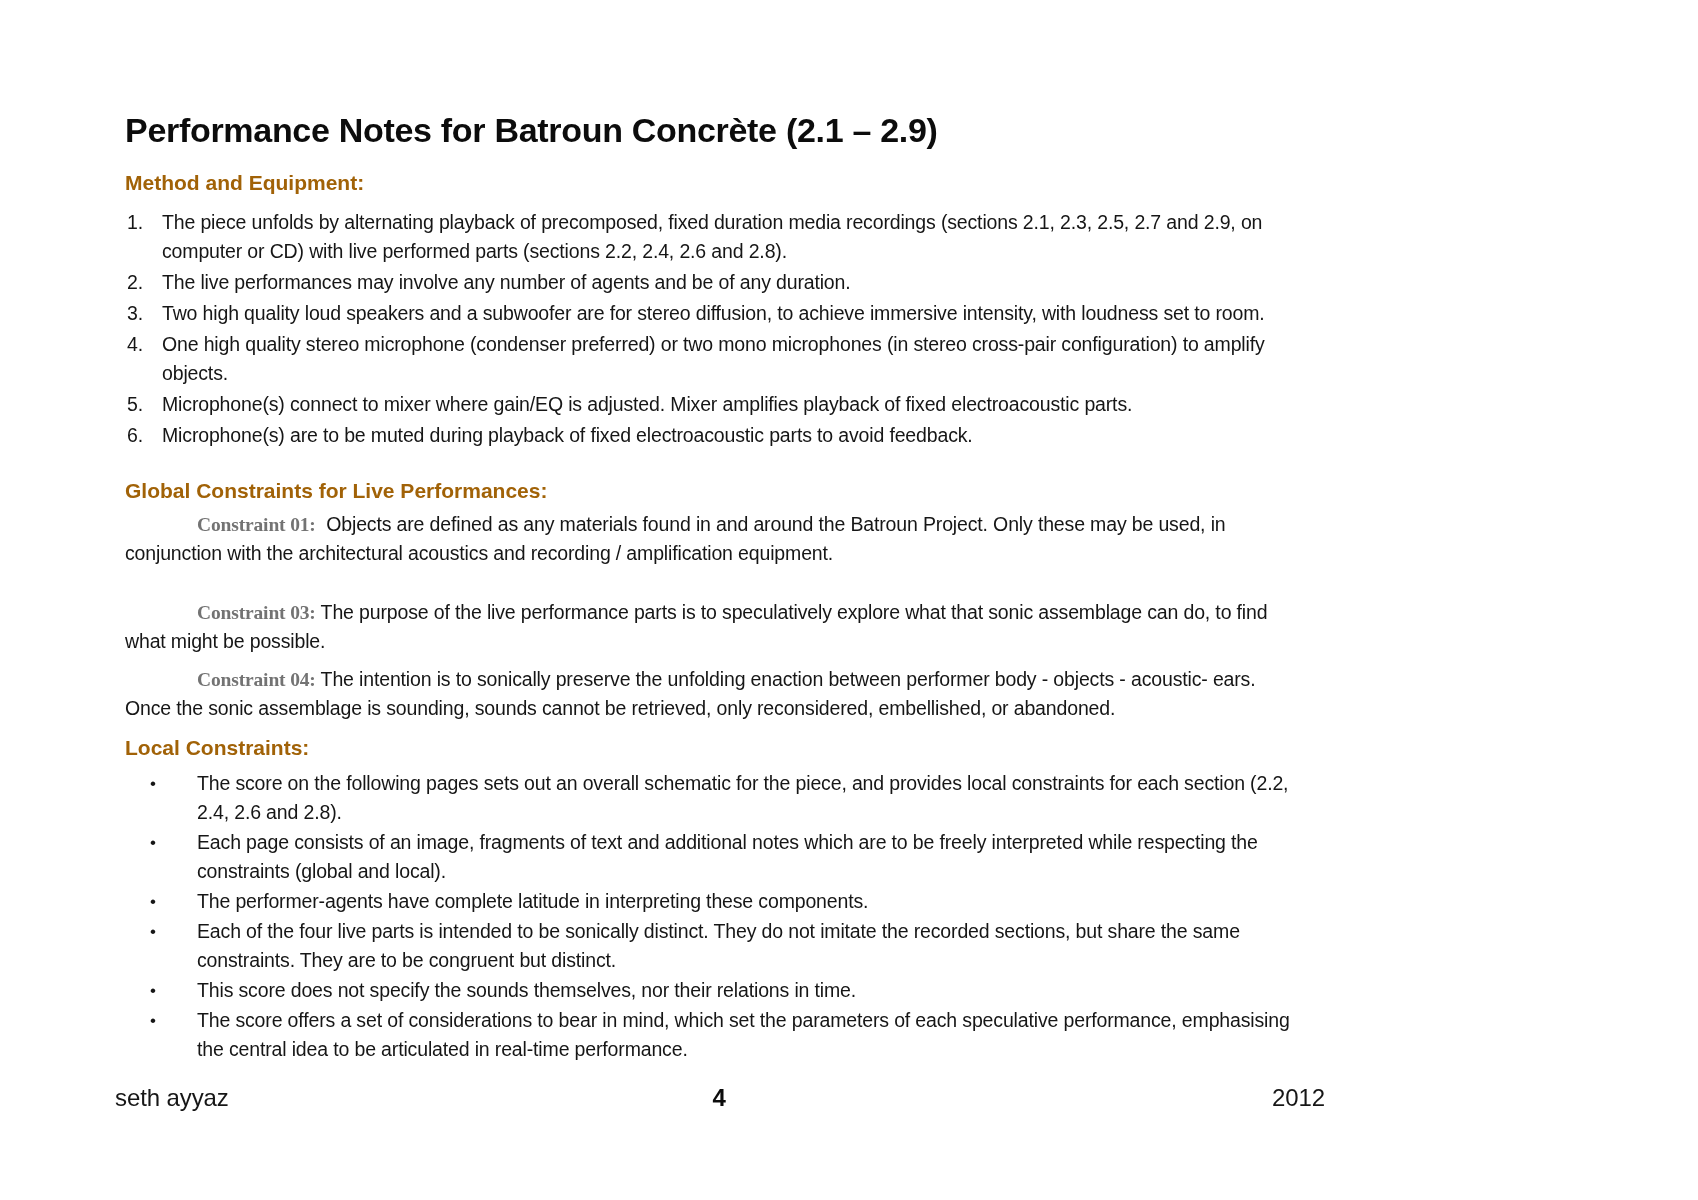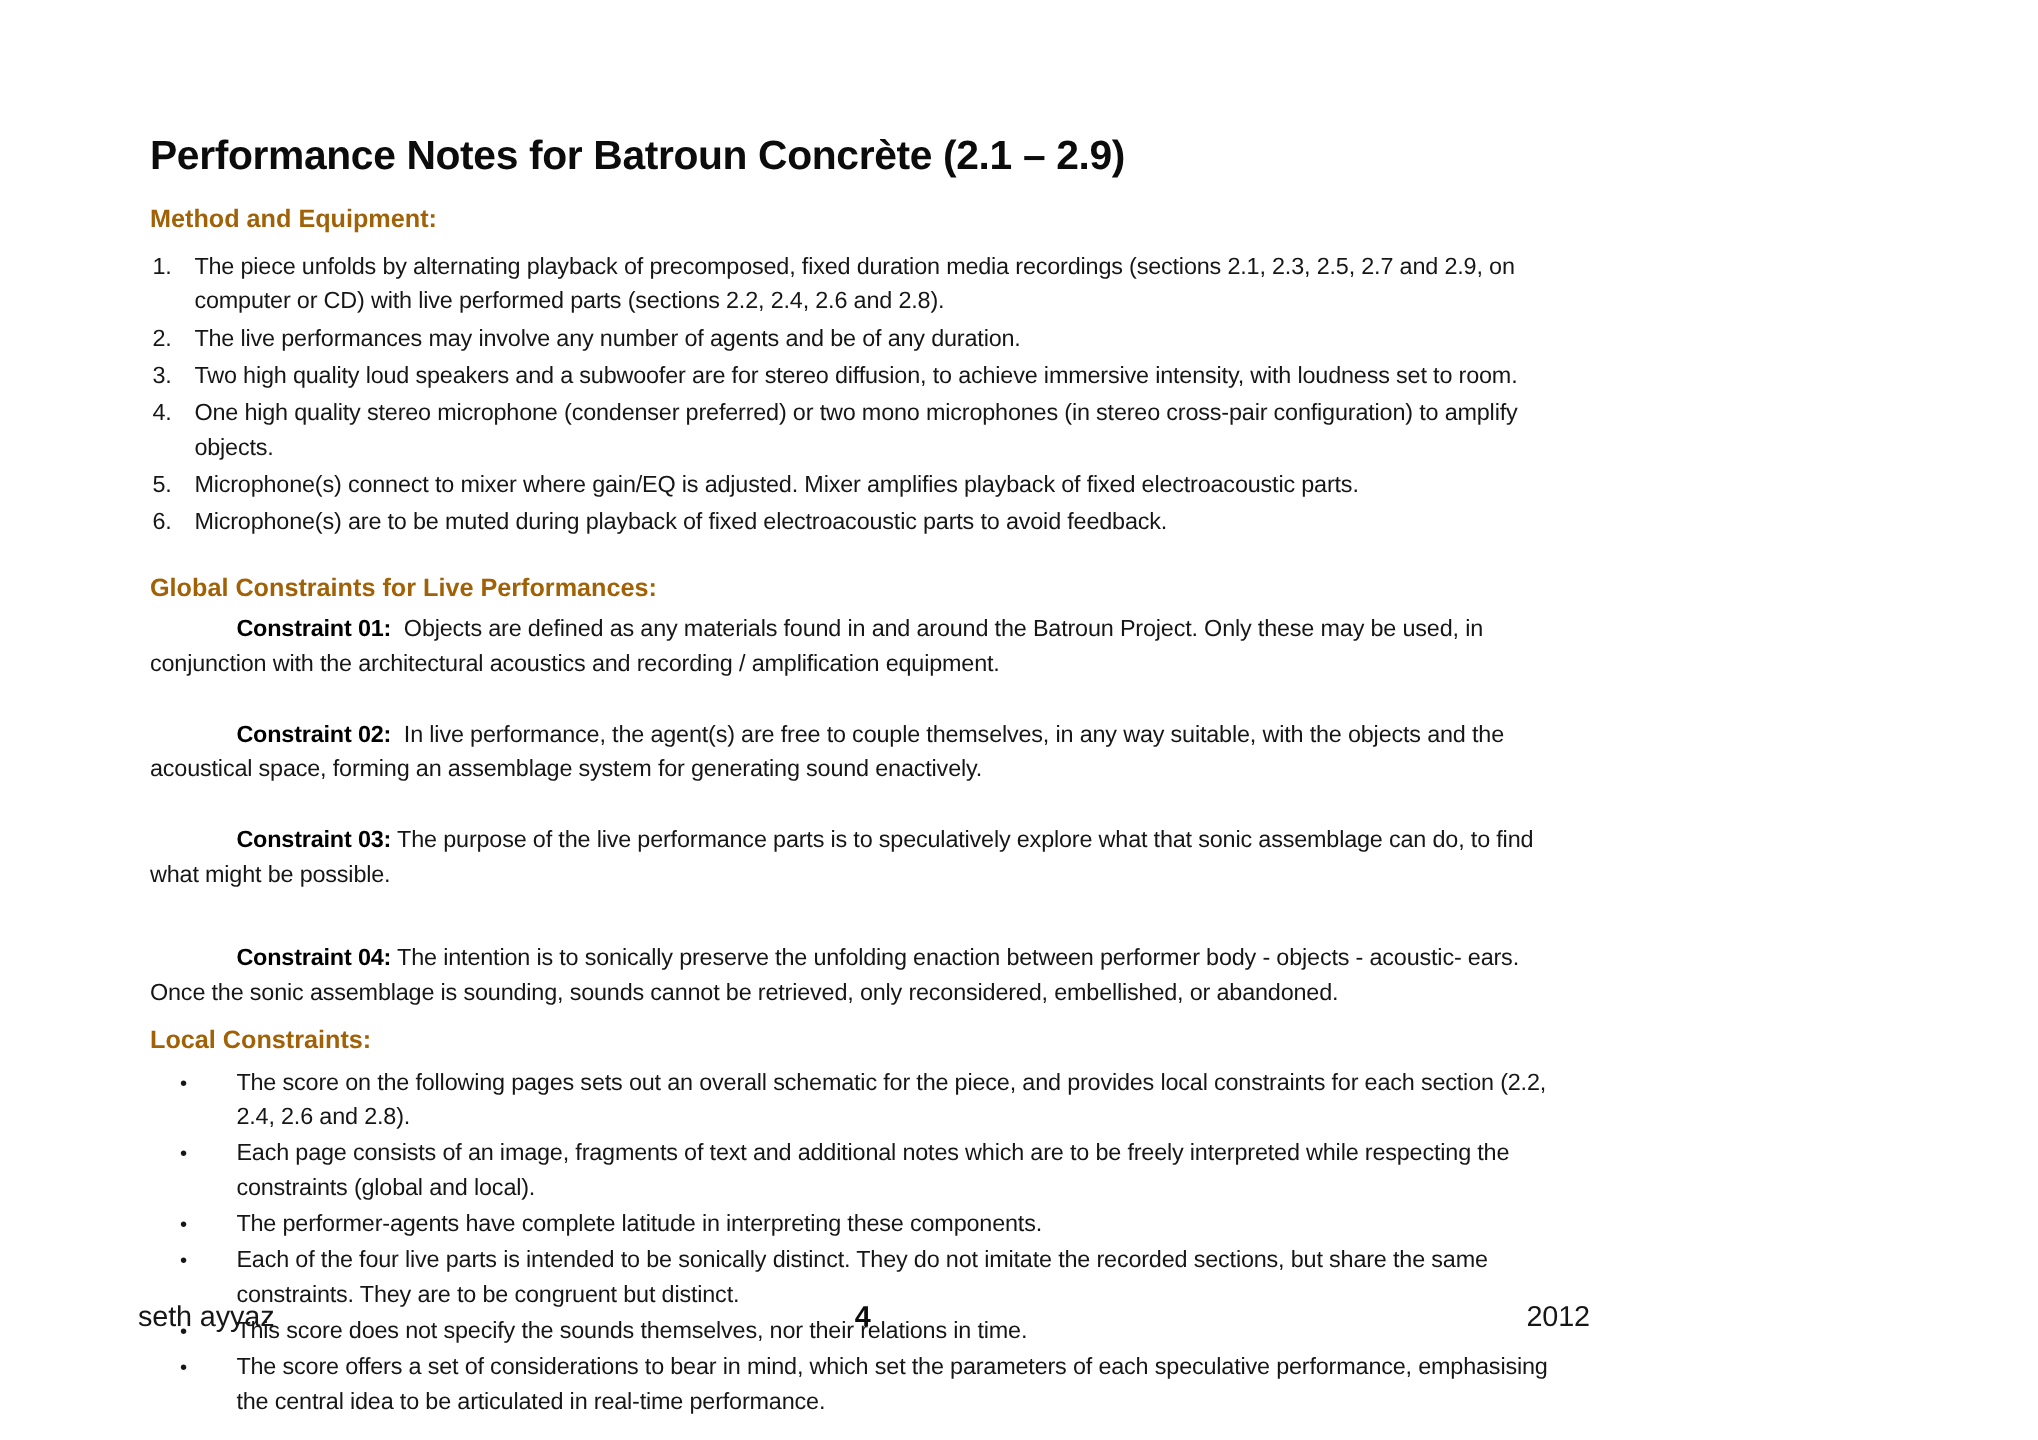--- a/index.html
+++ b/index.html
@@ -55,25 +55,25 @@
     padding-left:2px;
     box-sizing:border-box;
   }
   ol.method-list .txt { flex:1; }
 
   p.constraint {
     margin:0;
     text-indent:72px;
     white-space:pre-wrap;
   }
-  p.constraint .lbl { font-weight:bold; color:#000000; }
+  p.constraint .lbl { font-weight:bold; color:#737373;font-family:Liberation Serif, serif; }
   p.c01 { margin-top:6px; }
   p.c02 { margin-top:30px; }
   p.c03 { margin-top:30px; }
-  p.c04 { margin-top:40px; }
+  p.c04 { margin-top:9px; }
 
   ul.bullet-list {
     list-style:none;
     margin:8px 0 0 0;
     padding:0;
   }
   ul.bullet-list li {
     display:flex;
     margin:0 0 1px 0;
   }
@@ -142,21 +142,20 @@
       <li>
         <span class="num">6.</span>
         <span class="txt">Microphone(s) are to be muted during playback of fixed electroacoustic parts to avoid feedback.</span>
       </li>
     </ol>
 
     <h2 class="sect global-heading">Global Constraints for Live Performances:</h2>
 
     <p class="constraint body-txt c01"><span class="lbl">Constraint 01:</span><span>  Objects are defined as any materials found in and around the Batroun Project. Only these may be used, in conjunction with the architectural acoustics and recording / amplification equipment.</span></p>
 
-    <p class="constraint body-txt c02"><span class="lbl">Constraint 02:</span><span>  In live performance, the agent(s) are free to couple themselves, in any way suitable, with the objects and the acoustical space, forming an assemblage system for generating sound enactively.</span></p>
 
     <p class="constraint body-txt c03"><span class="lbl">Constraint 03:</span><span> The purpose of the live performance parts is to speculatively explore what that sonic assemblage can do, to find what might be possible.</span></p>
 
     <p class="constraint body-txt c04"><span class="lbl">Constraint 04:</span><span> The intention is to sonically preserve the unfolding enaction between performer body - objects - acoustic- ears. Once the sonic assemblage is sounding, sounds cannot be retrieved, only reconsidered, embellished, or abandoned.</span></p>
 
     <h2 class="sect local-heading">Local Constraints:</h2>
 
     <ul class="bullet-list body-txt">
       <li>
         <span class="dot">•</span>

